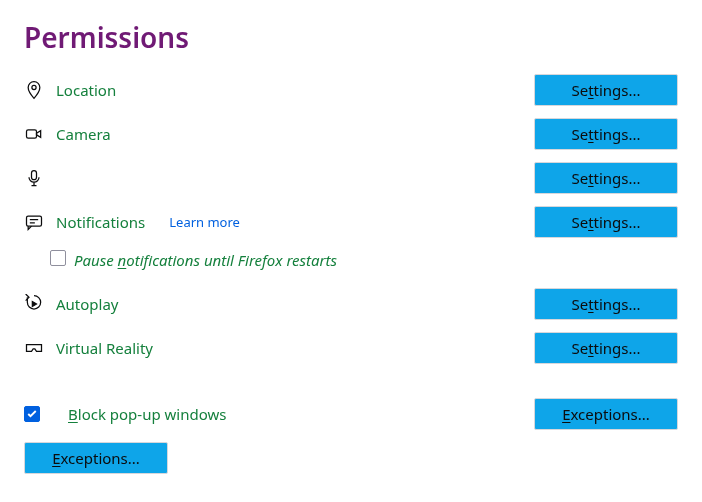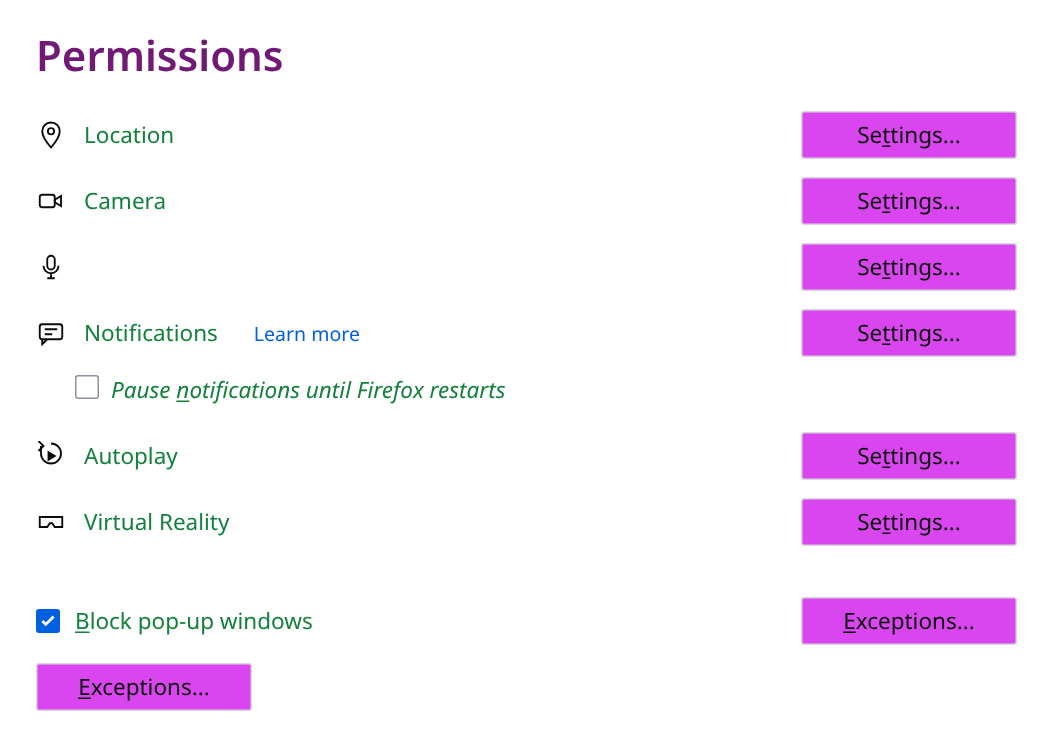--- a/index.html
+++ b/index.html
@@ -55,21 +55,21 @@
     }
     .learn-link {
       color: #0060df;
       text-decoration: none;
       font-size: 13px;
       margin-left: 12px;
     }
     .btn {
       min-width: 144px;
       height: 32px;
-      background: #d946ef;
+      background: #0ea5e9;
       border: 1px solid #d7d7db;
       border-radius: 2px;
       font-size: 15px;
       font-family: inherit;
       color: #0c0c0d;
       cursor: pointer;
       padding: 0 12px;
     }
     .subrow {
       display: flex;
@@ -104,21 +104,21 @@
     .check-row {
       display: flex;
       align-items: center;
       justify-content: space-between;
       min-height: 32px;
       margin-bottom: 12px;
     }
     .check-left {
       display: flex;
       align-items: center;
-      gap: 10px;
+      gap: 28px;
     }
     .spacer {
       height: 22px;
     }
     .u {
       text-decoration: underline;
       text-underline-offset: 2px;
     }
   </style>
 </head>

